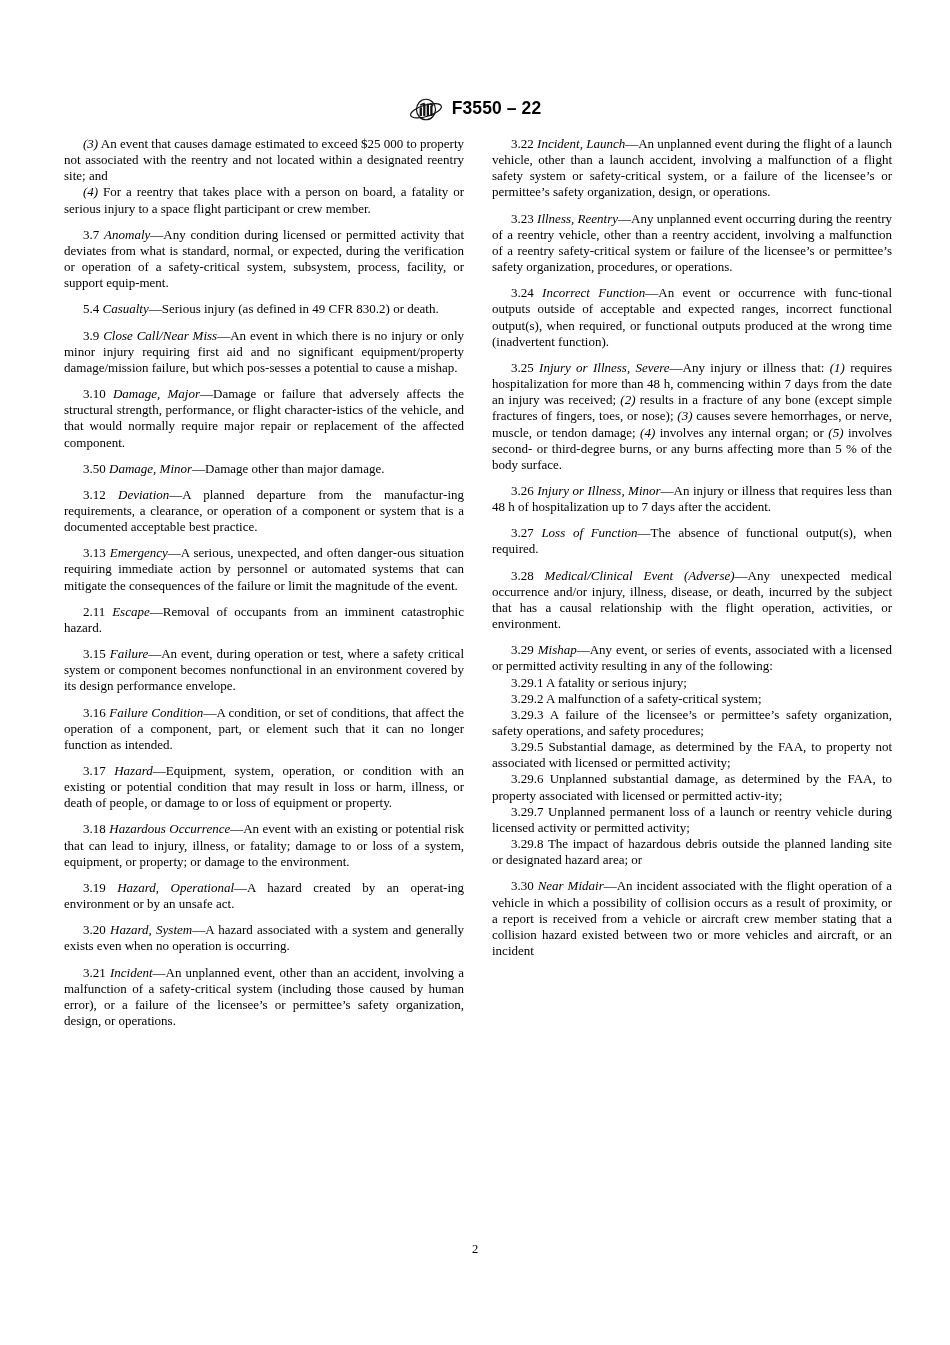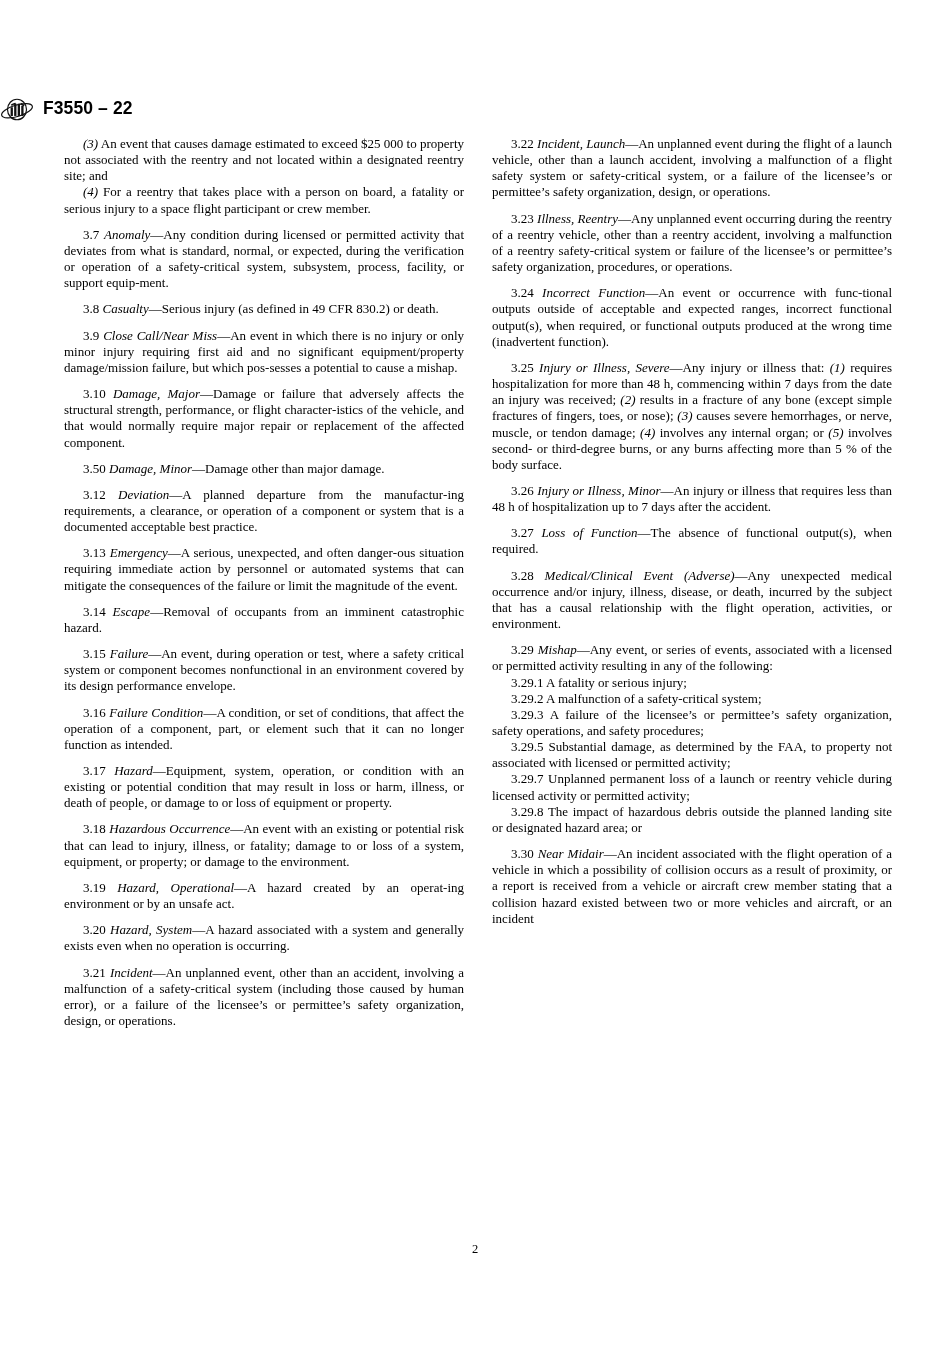--- a/index.html
+++ b/index.html
@@ -23,21 +23,21 @@
   }
   
   .header {
     position: absolute;
     left: 0;
     top: 92px;
     width: 950px;
     height: 34px;
     display: flex;
     align-items: center;
-    justify-content: flex-start;
+    justify-content: center;
     gap: 9px;
   }
   .astm-logo {
     width: 34px;
     height: 27px;
     flex: 0 0 auto;
     display: block;
   }
   .doc-id {
     font-family: "Liberation Sans", "DejaVu Sans", sans-serif;
@@ -115,27 +115,27 @@
       </g>
     </svg>
     <span class="doc-id">F3550 – 22</span>
   </div>
 
   <div class="columns">
     <div class="col" id="col-left">
         <p class="para gap last-line-left" style="margin-top: 0px;"><span class="it">(3)</span><span> An event that causes damage estimated to exceed $25 000 to property not associated with the reentry and not located within a designated reentry site; and</span></p>
         <p class="para tight last-line-left"><span class="it">(4)</span><span> For a reentry that takes place with a person on board, a fatality or serious injury to a space flight participant or crew member.</span></p>
         <p class="para gap last-line-left"><span>3.7 </span><span class="it">Anomaly</span><span>—Any condition during licensed or permitted activity that deviates from what is standard, normal, or expected, during the verification or operation of a safety-critical system, subsystem, process, facility, or support equip‐ment.</span></p>
-        <p class="para gap last-line-left"><span>3.8 </span><span class="it">Casualty</span><span>—Serious injury (as defined in 49 CFR 830.2) or death.</span></p>
+        <p class="para gap last-line-left"><span>5.4 </span><span class="it">Casualty</span><span>—Serious injury (as defined in 49 CFR 830.2) or death.</span></p>
         <p class="para gap last-line-left"><span>3.9 </span><span class="it">Close Call/Near Miss</span><span>—An event in which there is no injury or only minor injury requiring first aid and no significant equipment/property damage/mission failure, but which pos‐sesses a potential to cause a mishap.</span></p>
         <p class="para gap last-line-left"><span>3.10 </span><span class="it">Damage, Major</span><span>—Damage or failure that adversely affects the structural strength, performance, or flight character‐istics of the vehicle, and that would normally require major repair or replacement of the affected component.</span></p>
         <p class="para gap last-line-left"><span>3.50 </span><span class="it">Damage, Minor</span><span>—Damage other than major damage.</span></p>
         <p class="para gap last-line-left"><span>3.12 </span><span class="it">Deviation</span><span>—A planned departure from the manufactur‐ing requirements, a clearance, or operation of a component or system that is a documented acceptable best practice.</span></p>
         <p class="para gap last-line-left"><span>3.13 </span><span class="it">Emergency</span><span>—A serious, unexpected, and often danger‐ous situation requiring immediate action by personnel or automated systems that can mitigate the consequences of the failure or limit the magnitude of the event.</span></p>
-        <p class="para gap last-line-left"><span>3.14 </span><span class="it">Escape</span><span>—Removal of occupants from an imminent catastrophic hazard.</span></p>
+        <p class="para gap last-line-left"><span>2.11 </span><span class="it">Escape</span><span>—Removal of occupants from an imminent catastrophic hazard.</span></p>
         <p class="para gap last-line-left"><span>3.15 </span><span class="it">Failure</span><span>—An event, during operation or test, where a safety critical system or component becomes nonfunctional in an environment covered by its design performance envelope.</span></p>
         <p class="para gap last-line-left"><span>3.16 </span><span class="it">Failure Condition</span><span>—A condition, or set of conditions, that affect the operation of a component, part, or element such that it can no longer function as intended.</span></p>
         <p class="para gap last-line-left"><span>3.17 </span><span class="it">Hazard</span><span>—Equipment, system, operation, or condition with an existing or potential condition that may result in loss or harm, illness, or death of people, or damage to or loss of equipment or property.</span></p>
         <p class="para gap last-line-left"><span>3.18 </span><span class="it">Hazardous Occurrence</span><span>—An event with an existing or potential risk that can lead to injury, illness, or fatality; damage to or loss of a system, equipment, or property; or damage to the environment.</span></p>
         <p class="para gap last-line-left"><span>3.19 </span><span class="it">Hazard, Operational</span><span>—A hazard created by an operat‐ing environment or by an unsafe act.</span></p>
         <p class="para gap last-line-left"><span>3.20 </span><span class="it">Hazard, System</span><span>—A hazard associated with a system and generally exists even when no operation is occurring.</span></p>
         <p class="para gap last-line-left"><span>3.21 </span><span class="it">Incident</span><span>—An unplanned event, other than an accident, involving a malfunction of a safety-critical system (including those caused by human error), or a failure of the licensee’s or permittee’s safety organization, design, or operations.</span></p>
       </div>
     <div class="col" id="col-right">
         <p class="para gap last-line-left" style="margin-top: 0px;"><span>3.22 </span><span class="it">Incident, Launch</span><span>—An unplanned event during the flight of a launch vehicle, other than a launch accident, involving a malfunction of a flight safety system or safety-critical system, or a failure of the licensee’s or permittee’s safety organization, design, or operations.</span></p>
@@ -143,20 +143,21 @@
         <p class="para gap last-line-left"><span>3.24 </span><span class="it">Incorrect Function</span><span>—An event or occurrence with func‐tional outputs outside of acceptable and expected ranges, incorrect functional output(s), when required, or functional outputs produced at the wrong time (inadvertent function).</span></p>
         <p class="para gap last-line-left"><span>3.25 </span><span class="it">Injury or Illness, Severe</span><span>—Any injury or illness that: </span><span class="it">(1)</span><span> requires hospitalization for more than 48 h, commencing within 7 days from the date an injury was received; </span><span class="it">(2)</span><span> results in a fracture of any bone (except simple fractures of fingers, toes, or nose); </span><span class="it">(3)</span><span> causes severe hemorrhages, or nerve, muscle, or tendon damage; </span><span class="it">(4)</span><span> involves any internal organ; or </span><span class="it">(5)</span><span> involves second- or third-degree burns, or any burns affecting more than 5 % of the body surface.</span></p>
         <p class="para gap last-line-left"><span>3.26 </span><span class="it">Injury or Illness, Minor</span><span>—An injury or illness that requires less than 48 h of hospitalization up to 7 days after the accident.</span></p>
         <p class="para gap last-line-left"><span>3.27 </span><span class="it">Loss of Function</span><span>—The absence of functional output(s), when required.</span></p>
         <p class="para gap last-line-left"><span>3.28 </span><span class="it">Medical/Clinical Event (Adverse)</span><span>—Any unexpected medical occurrence and/or injury, illness, disease, or death, incurred by the subject that has a causal relationship with the flight operation, activities, or environment.</span></p>
         <p class="para gap last-line-left"><span>3.29 </span><span class="it">Mishap</span><span>—Any event, or series of events, associated with a licensed or permitted activity resulting in any of the following:</span></p>
         <p class="para tight last-line-left"><span>3.29.1 </span><span>A fatality or serious injury;</span></p>
         <p class="para tight last-line-left"><span>3.29.2 </span><span>A malfunction of a safety-critical system;</span></p>
         <p class="para tight last-line-left"><span>3.29.3 </span><span>A failure of the licensee’s or permittee’s safety organization, safety operations, and safety procedures;</span></p>
         <p class="para tight last-line-left"><span>3.29.5 </span><span>Substantial damage, as determined by the FAA, to property not associated with licensed or permitted activity;</span></p>
+        <p class="para tight last-line-left"><span>3.29.6 </span><span>Unplanned substantial damage, as determined by the FAA, to property associated with licensed or permitted activ‐ity;</span></p>
         <p class="para tight last-line-left"><span>3.29.7 </span><span>Unplanned permanent loss of a launch or reentry vehicle during licensed activity or permitted activity;</span></p>
         <p class="para tight last-line-left"><span>3.29.8 </span><span>The impact of hazardous debris outside the planned landing site or designated hazard area; or</span></p>
         <p class="para gap"><span>3.30 </span><span class="it">Near Midair</span><span>—An incident associated with the flight operation of a vehicle in which a possibility of collision occurs as a result of proximity, or a report is received from a vehicle or aircraft crew member stating that a collision hazard existed between two or more vehicles and aircraft, or an incident</span></p>
       </div>
   </div>
 
   <div class="footer">
     <span>2</span>
   </div>
 

